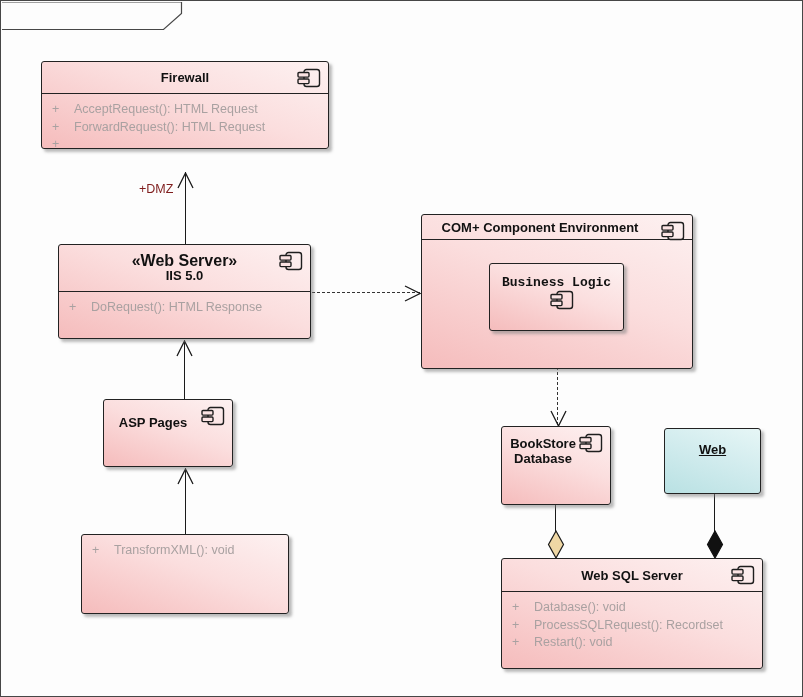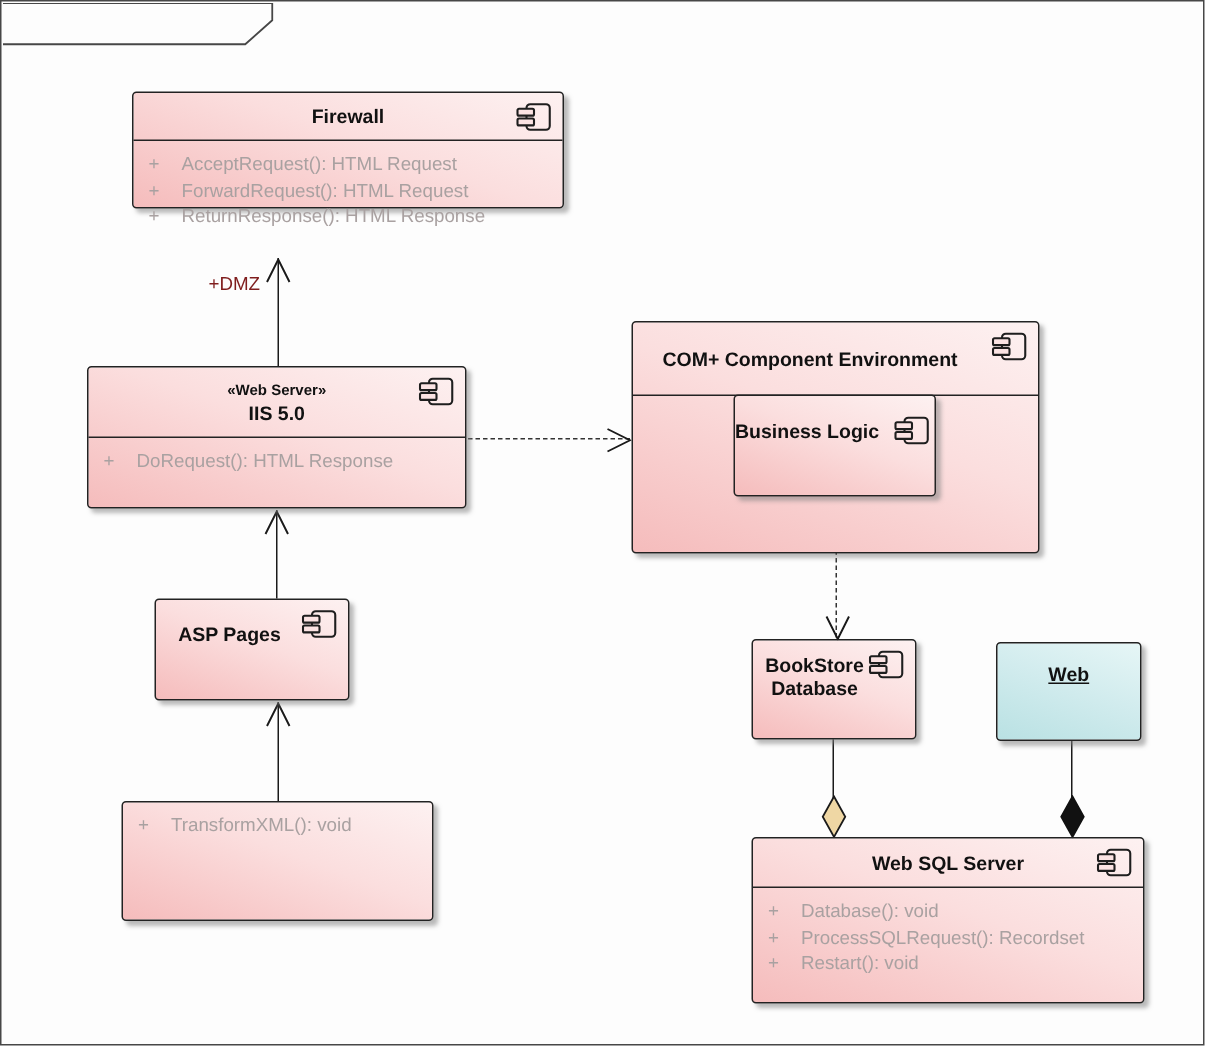--- a/index.html
+++ b/index.html
@@ -33,21 +33,21 @@
   .node.teal {
     background:linear-gradient(200deg, #e6f6f6 0%, #d2ecee 45%, #b9e1e3 100%);
   }
   .hdr {
     position:relative; width:100%;
     display:flex; flex-direction:column; justify-content:center;
     text-align:center;
   }
   .hdr.sep { border-bottom:1.2px solid #222222; }
   .title { font-size:13px; font-weight:bold; color:#111; line-height:15px; }
-  .stereotype { font-size:10px; font-weight:bold; color:#111; line-height:15px; }
+  .stereotype { font-size:16px; font-weight:bold; color:#111; line-height:15px; }
   .underlined { text-decoration:underline; }
   .cicon { position:absolute; top:6px; right:7px; width:24px; height:20px; }
   .cicon-inline { position:relative; top:auto; right:auto; display:inline-block; vertical-align:middle; margin-left:10px; }
   .ops { padding:7px 8px 0 10px; }
   .op { display:flex; font-size:12.5px; color:#a9a1a1; line-height:17.5px; white-space:nowrap; }
   .op .vis { width:22px; flex:0 0 22px; }
   
   .vline { position:absolute; width:1.3px; background:#1a1a1a; }
   .vline.dashed { width:0; background:none; border-left:1.4px dashed #333; }
   .hline { position:absolute; height:0; border-top:1.4px dashed #333; }
@@ -120,39 +120,38 @@
     </svg>
   </div>
 
   <div>
     <div class="vline" style="left:713px; top:493px; height:40px;"></div>
     <svg class="ah" style="left:705px; top:529px;" width="18" height="29">
       <polygon points="9,1 16.5,14.5 9,28 1.5,14.5" fill="#111111" stroke="#111111" stroke-width="1.2"></polygon>
     </svg>
   </div>
 
-  <div class="node" style="left:40px; top:60px; width:288px; height:78px;margin-left:47px;">
+  <div class="node" style="left:40px; top:60px; width:288px; height:88px;">
     <div class="hdr sep" style="height:32px;">
       <div class="title">Firewall</div>
       <svg class="cicon">
           <use href="#comp-glyph"></use>
         </svg>
     </div>
     <div class="ops">
       <div class="op">
           <span class="vis">+</span>
           <span class="sig">AcceptRequest(): HTML Request</span>
         </div>
       <div class="op">
           <span class="vis">+</span>
           <span class="sig">ForwardRequest(): HTML Request</span>
         </div>
       <div class="op">
           <span class="vis">+</span>
-          <span class="sig">ReturnResponse(): HTML Response</span>
         </div>
     </div>
   </div>
 
   <div class="node" style="left:57px; top:243px; width:253px; height:95px;">
     <div class="hdr sep" style="height:47px;">
       <div class="stereotype">«Web Server»</div>
       <div class="title">IIS 5.0</div>
       <svg class="cicon">
           <use href="#comp-glyph"></use>
@@ -178,38 +177,38 @@
   <div class="node" style="left:80px; top:533px; width:208px; height:80px;">
     <div class="ops">
       <div class="op">
           <span class="vis">+</span>
           <span class="sig">TransformXML(): void</span>
         </div>
     </div>
   </div>
 
   <div class="node" style="left:420px; top:213px; width:272px; height:155px;">
-    <div class="hdr sep" style="height:49px; padding-right:34px;">
+    <div class="hdr sep" style="height:25px; padding-right:34px;">
       <div class="title">COM+ Component Environment</div>
       <svg class="cicon">
           <use href="#comp-glyph"></use>
         </svg>
     </div>
   </div>
 
   <div class="node" style="left:488px; top:262px; width:135px; height:68px;">
-    <div class="hdr" style="height:46px; flex-direction:row; align-items:center; justify-content:flex-start;">
+    <div class="hdr" style="height:46px; flex-direction:column; align-items:center; justify-content:flex-end;font-family:Liberation Mono, monospace;">
       <div class="title">Business Logic</div>
       <svg class="cicon cicon-inline" width="24" height="20">
           <use href="#comp-glyph"></use>
         </svg>
     </div>
   </div>
 
-  <div class="node" style="left:500px; top:425px; width:110px; height:67px;">
+  <div class="node" style="left:500px; top:425px; width:110px; height:79px;">
     <div class="hdr" style="height:100%; padding-right:26px; justify-content:flex-start; padding-top:9px;">
       <div class="title">BookStore</div>
       <div class="title">Database</div>
       <svg class="cicon">
           <use href="#comp-glyph"></use>
         </svg>
     </div>
   </div>
 
   <div class="node teal" style="left:663px; top:427px; width:97px; height:66px;">

